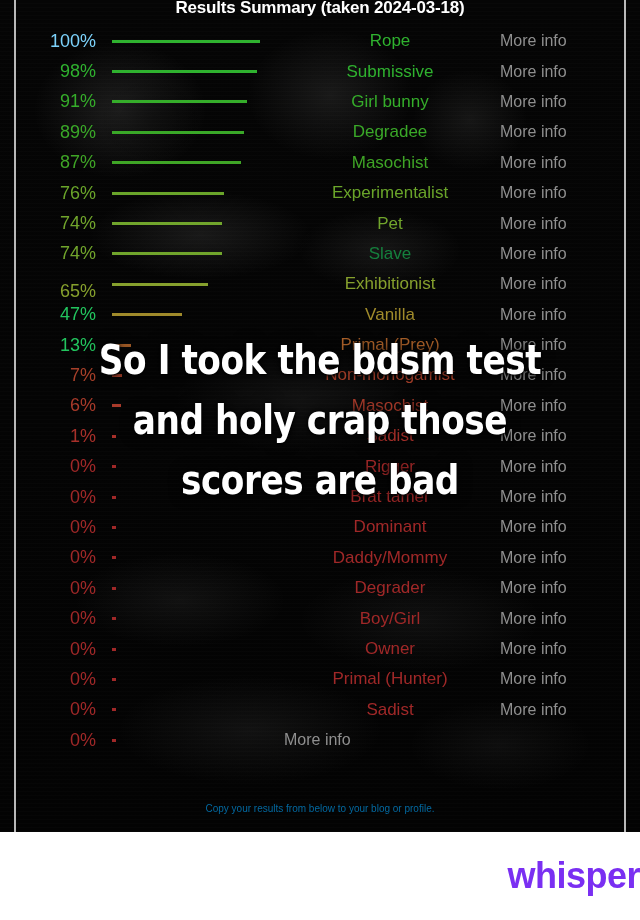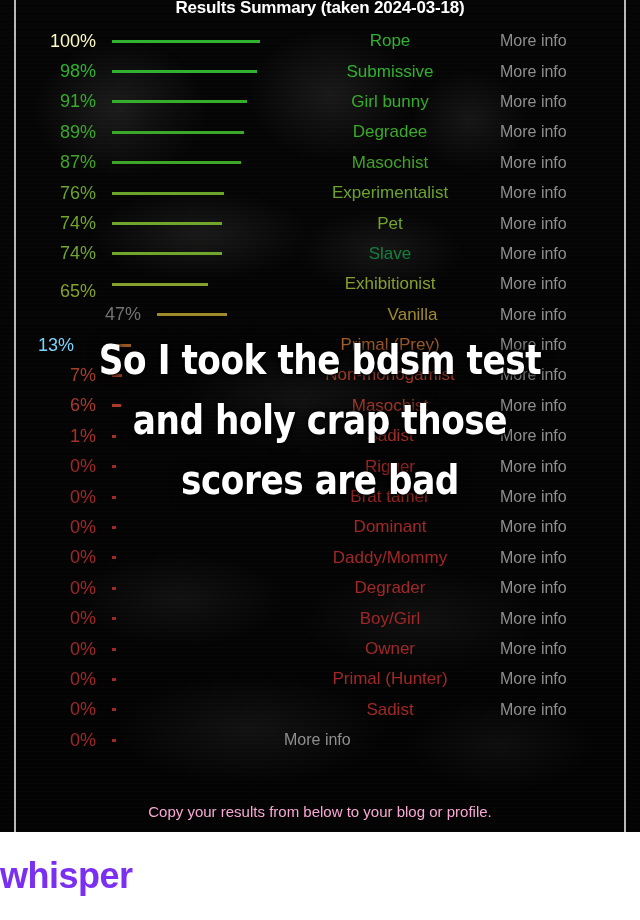--- a/index.html
+++ b/index.html
@@ -140,22 +140,22 @@
     font-size: 16px;
     white-space: nowrap;
   }
 
   .footer-note {
     position: absolute;
     left: 0;
     top: 803px;
     width: 608px;
     text-align: center;
-    color: #f9a8d4;
-    font-size: 15px;
+    color: #0369a1;
+    font-size: 10px;
     white-space: nowrap;
   }
 
   
   .caption {
     position: absolute;
     left: 0;
     top: 330px;
     width: 640px;
     text-align: center;
@@ -178,21 +178,21 @@
   
   .whisper-bar {
     position: absolute;
     left: 0;
     top: 832px;
     width: 640px;
     height: 88px;
     background: #ffffff;
     display: flex;
     align-items: center;
-    justify-content: flex-start;
+    justify-content: flex-end;
   }
   .whisper-wordmark {
     color: #7a2ff2;
     font-size: 36px;
     font-weight: bold;
     letter-spacing: -0.5px;
   }
 </style>
 </head>
 <body>
@@ -202,21 +202,21 @@
   <div class="bg-art"></div>
   <div class="rail left"></div>
   <div class="rail right"></div>
 
   <div class="panel">
 
     <div class="panel-title">Results Summary (taken 2024-03-18)</div>
 
     <div class="rows" id="rows-container">
         <div class="row">
-          <div class="pct" style="color: #fef9c3; padding-left: 21px;">100%</div>
+          <div class="pct" style="color: #7dd3fc; padding-left: 21px;">100%</div>
           <div class="barcell">
             <div class="bar" style="background: rgb(47, 178, 47); width: 148px;"></div>
           </div>
           <div class="label" style="color: rgb(47, 178, 47);">Rope</div>
           <div class="moreinfo">More info</div>
         </div>
         <div class="row">
           <div class="pct" style="color: rgb(47, 178, 47);">98%</div>
           <div class="barcell">
             <div class="bar" style="background: rgb(47, 178, 47); width: 145px;"></div>
@@ -274,29 +274,29 @@
         </div>
         <div class="row">
           <div class="pct" style="color: rgb(134, 160, 45); margin-top: 14px;">65%</div>
           <div class="barcell">
             <div class="bar" style="background: rgb(134, 160, 45); width: 96px;"></div>
           </div>
           <div class="label" style="color: rgb(134, 160, 45);">Exhibitionist</div>
           <div class="moreinfo">More info</div>
         </div>
         <div class="row">
-          <div class="pct" style="color: #737373; margin-left: 45px;">47%</div>
+          <div class="pct" style="color: #22c55e;">47%</div>
           <div class="barcell">
             <div class="bar" style="background: rgb(160, 139, 43); width: 70px;"></div>
           </div>
           <div class="label" style="color: rgb(160, 139, 43);">Vanilla</div>
           <div class="moreinfo">More info</div>
         </div>
         <div class="row">
-          <div class="pct" style="color: #7dd3fc; text-align: center;">13%</div>
+          <div class="pct" style="color: #22c55e;">13%</div>
           <div class="barcell">
             <div class="bar" style="background: rgb(168, 95, 40); width: 19px;"></div>
           </div>
           <div class="label" style="color: rgb(168, 95, 40);">Primal (Prey)</div>
           <div class="moreinfo">More info</div>
         </div>
         <div class="row">
           <div class="pct" style="color: rgb(168, 64, 42);">7%</div>
           <div class="barcell">
             <div class="bar" style="background: rgb(168, 64, 42); width: 10px;"></div>

